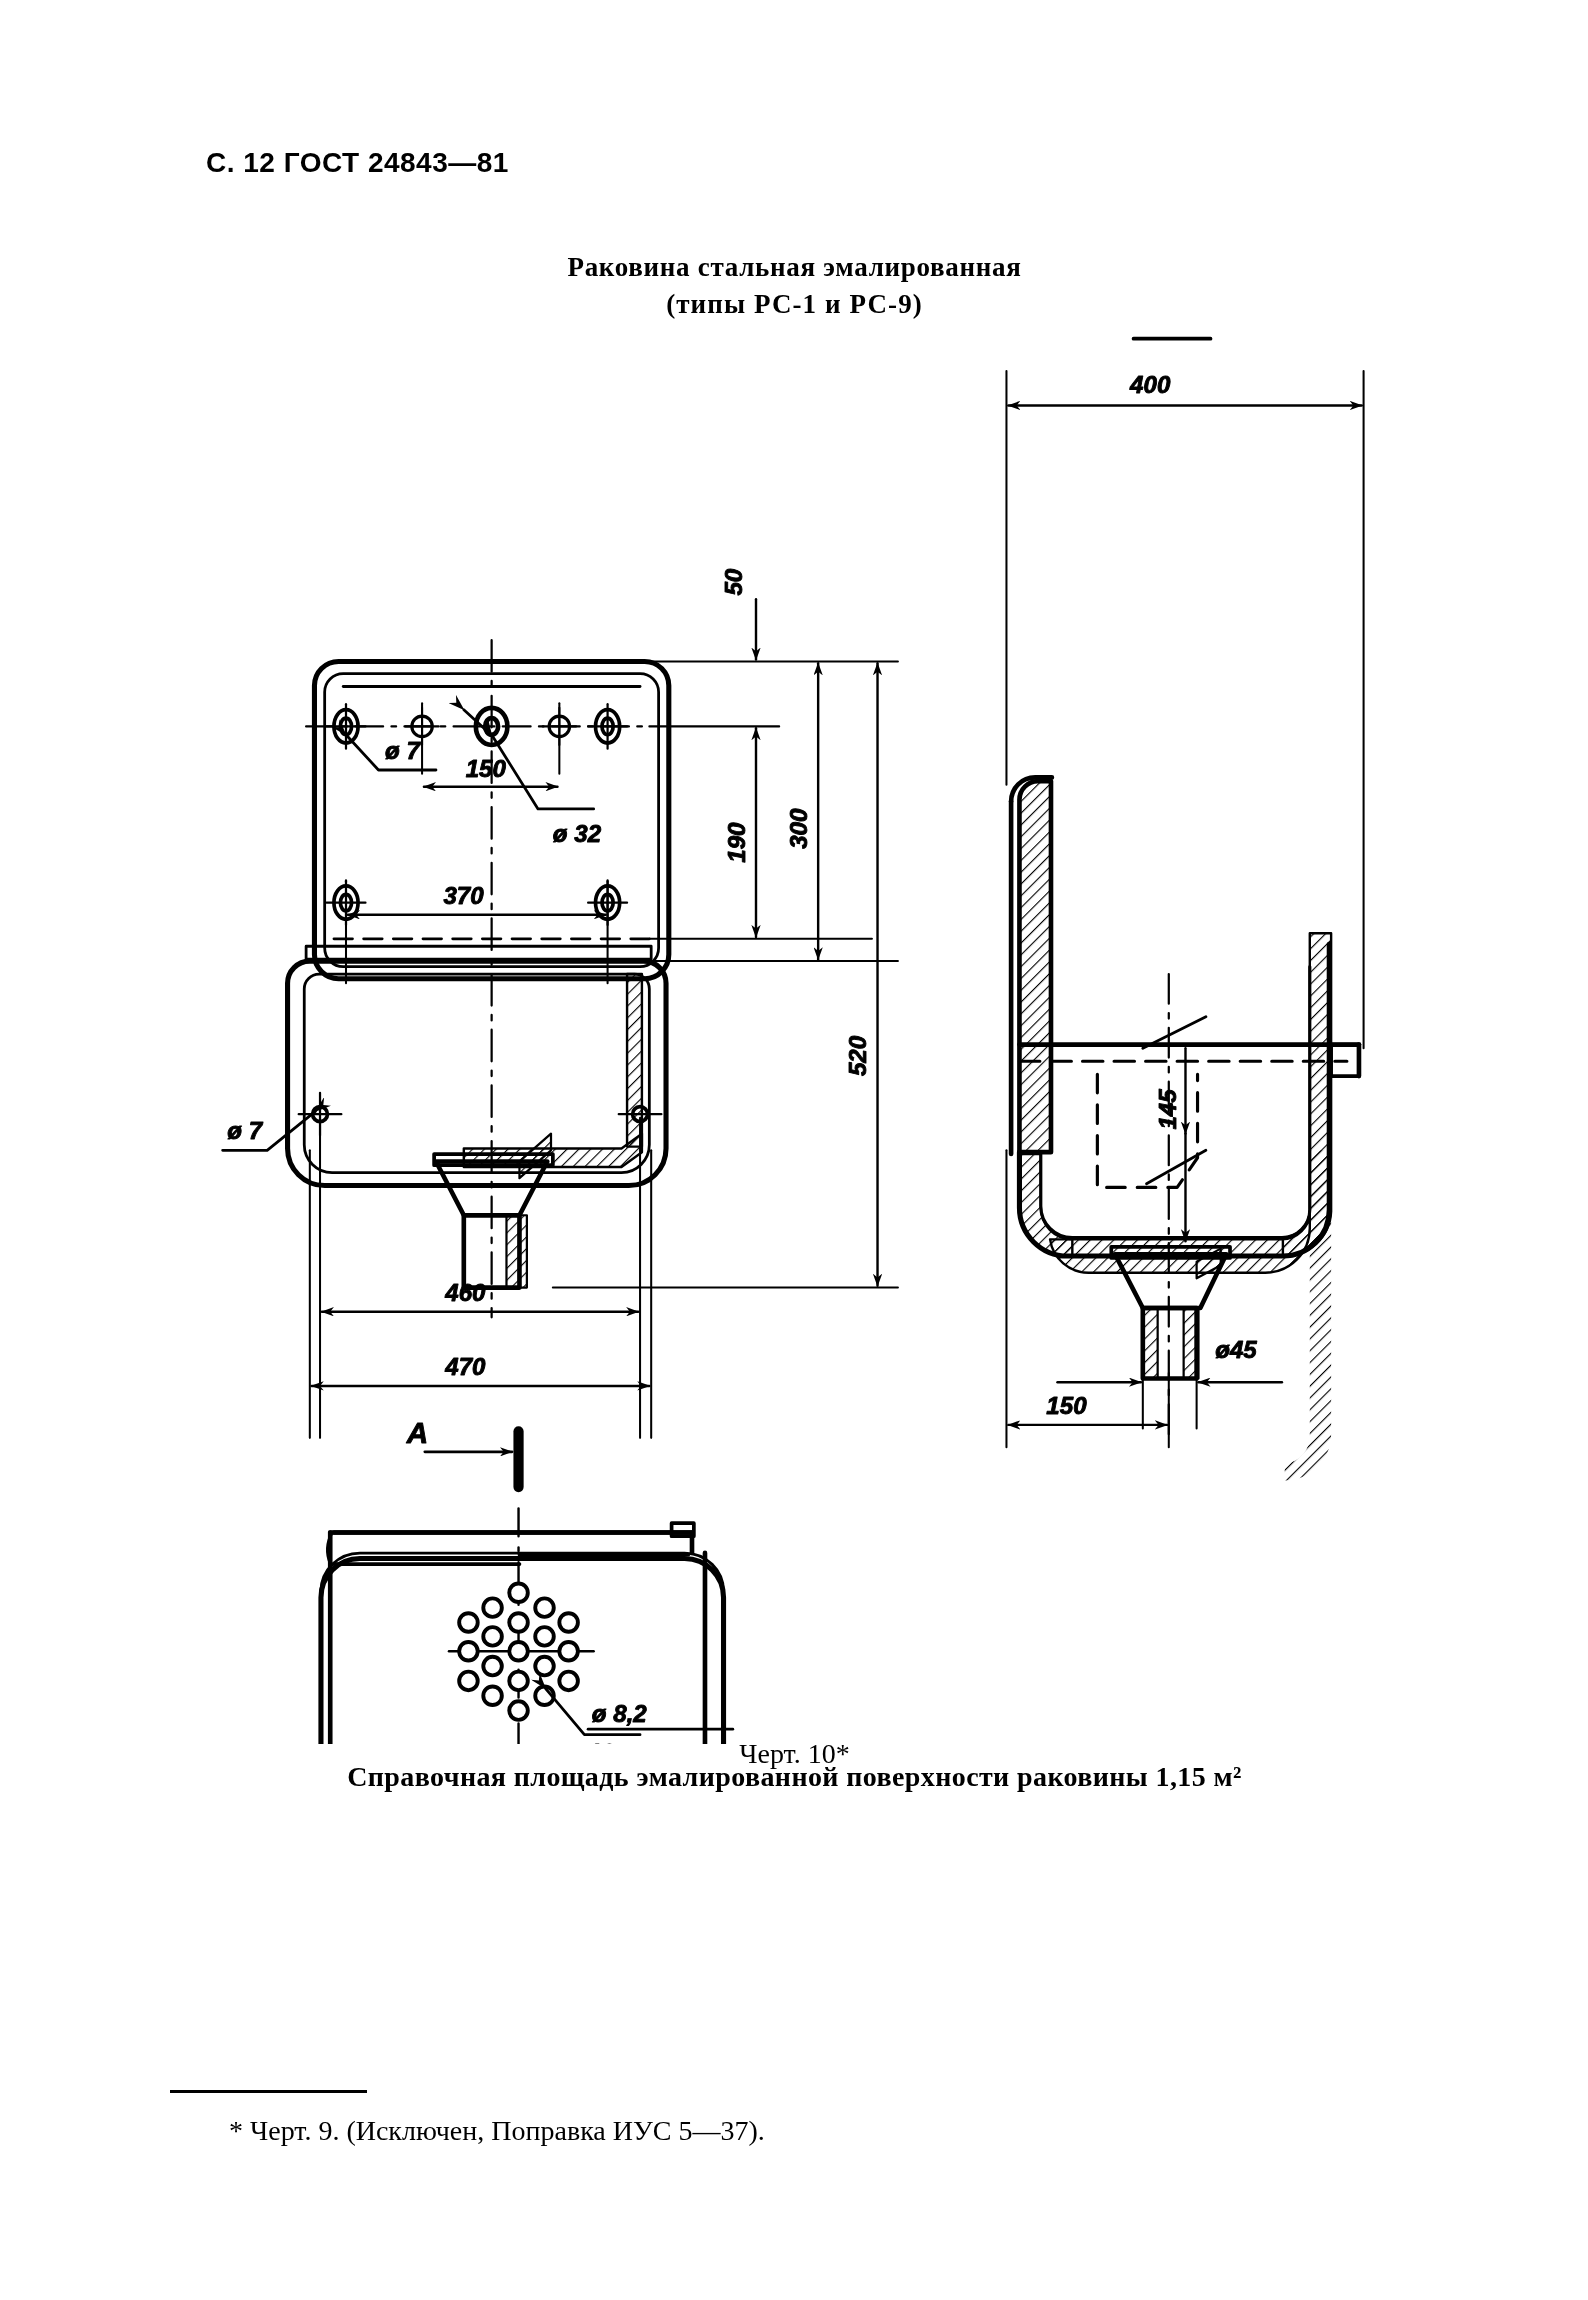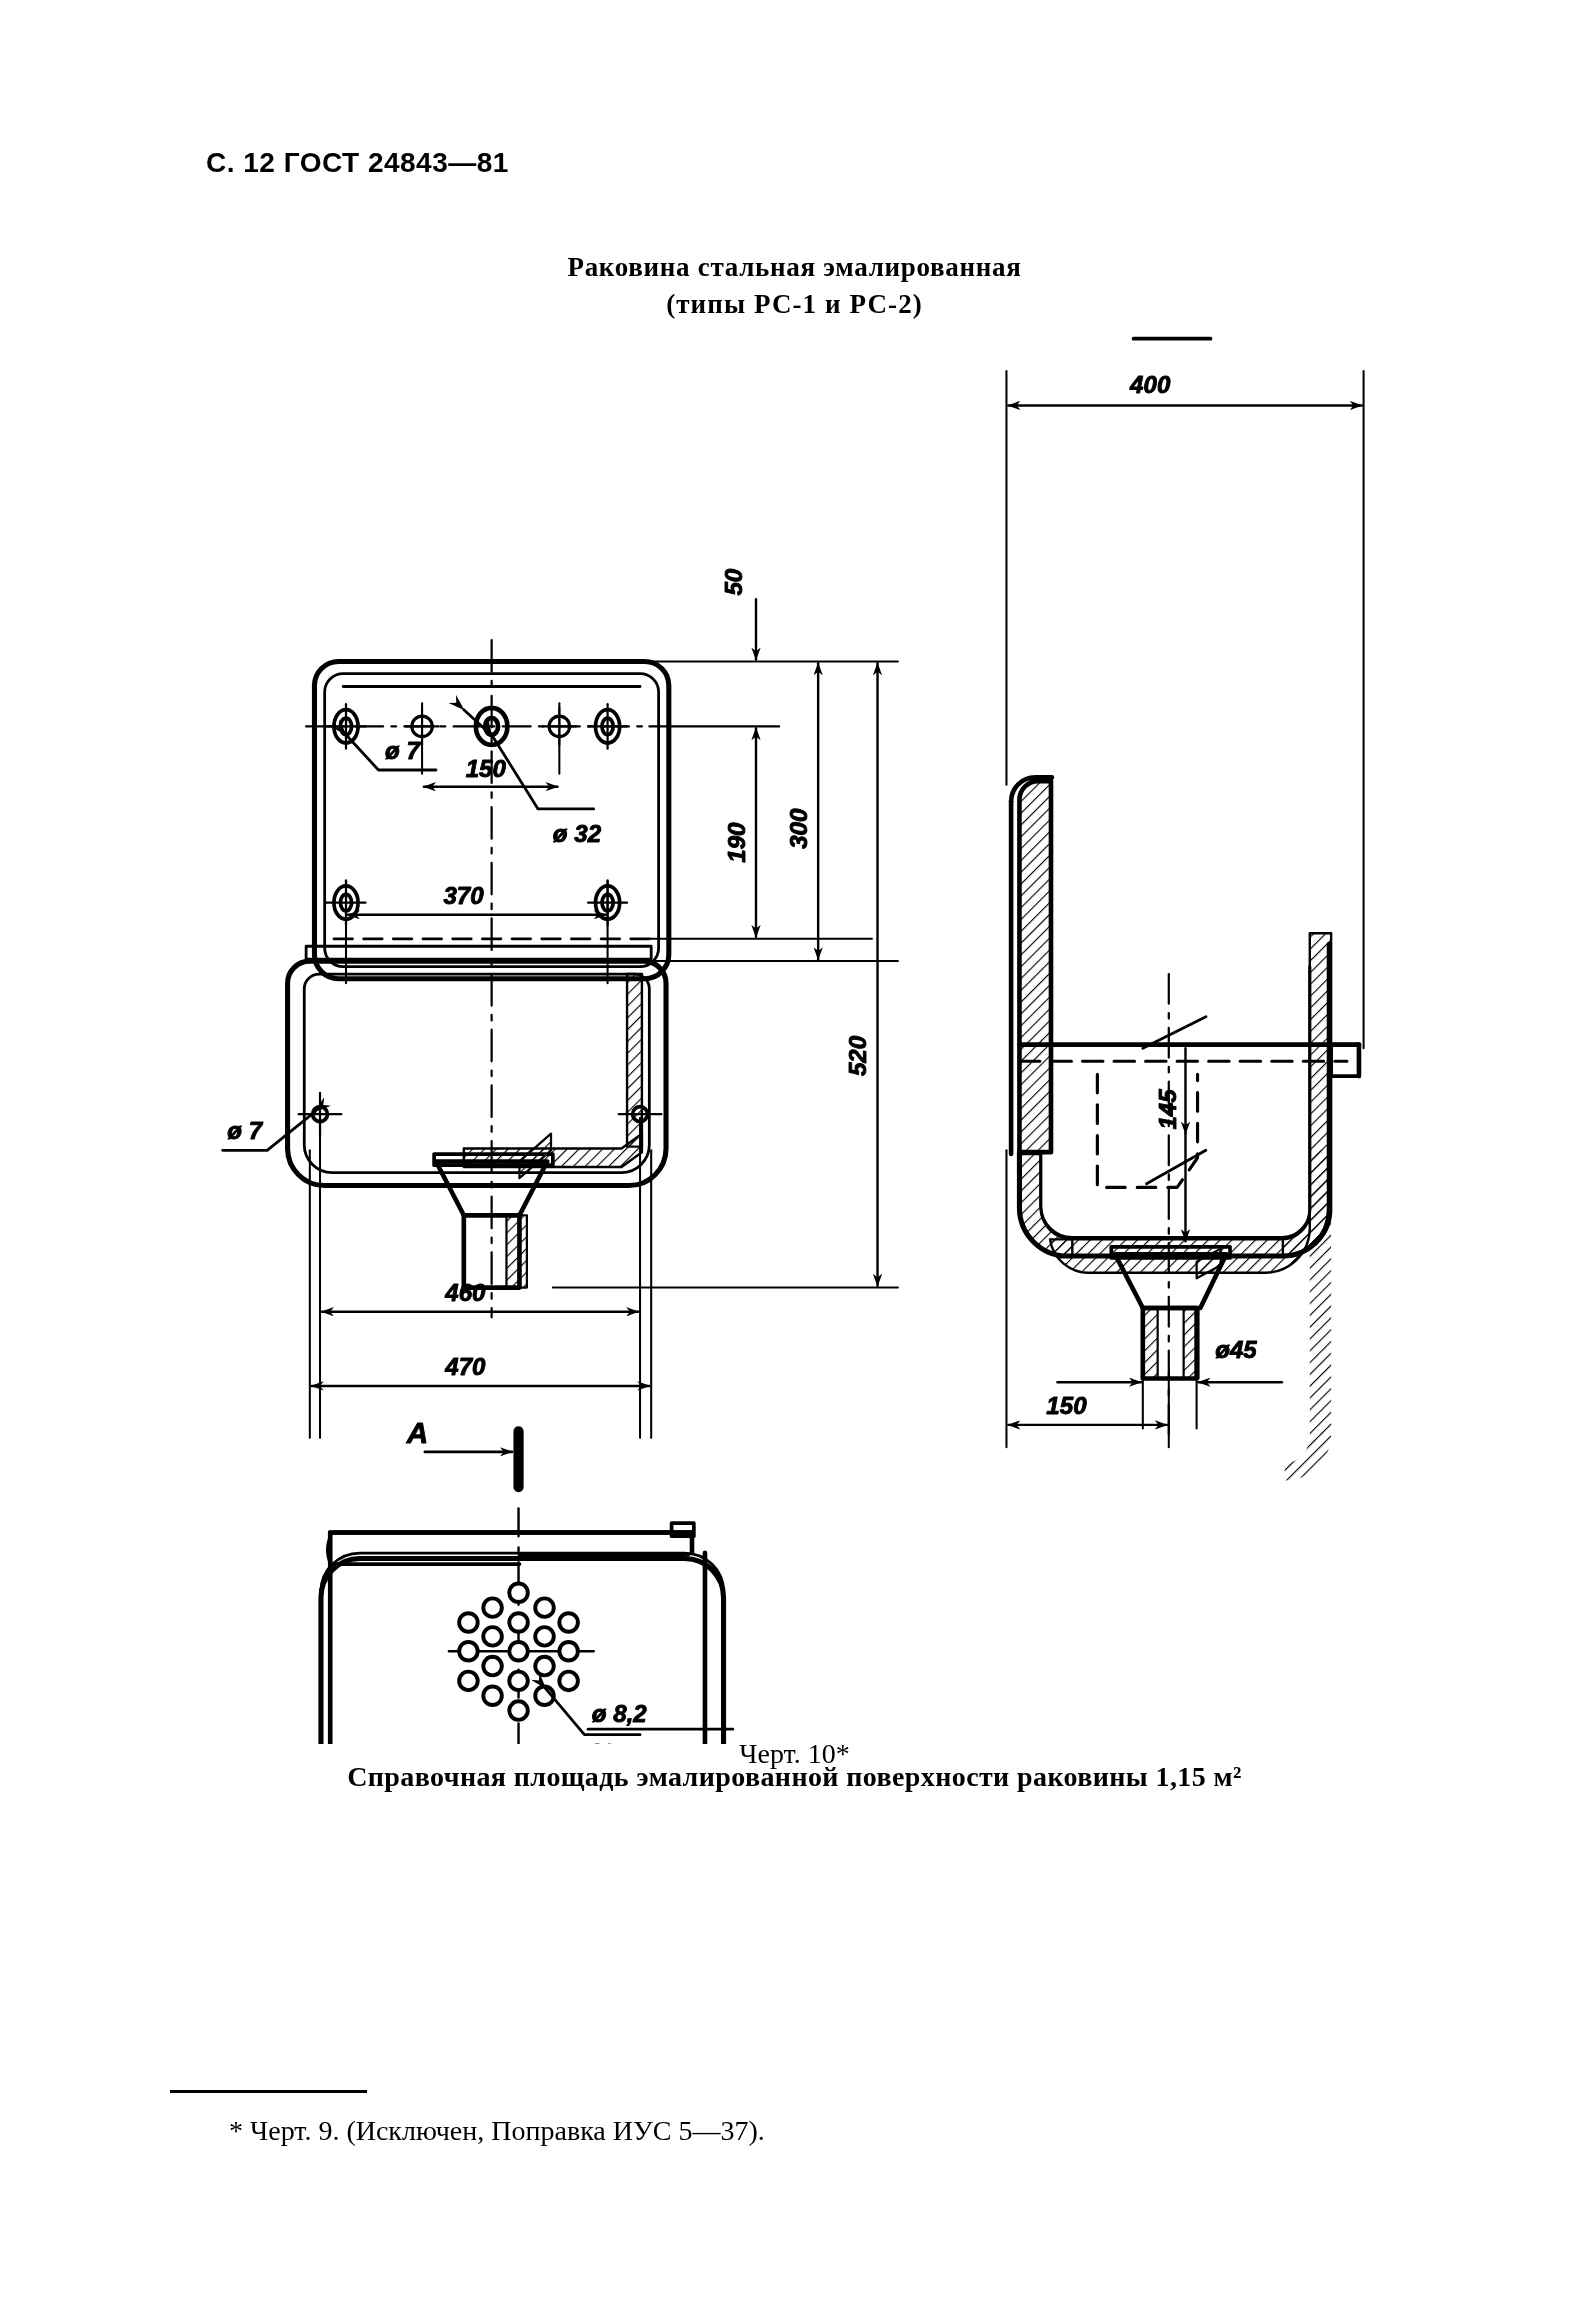--- a/index.html
+++ b/index.html
@@ -117,21 +117,21 @@
 </style>
 </head>
 <body>
 
 <div class="page">
 
   <div id="page-header">С. 12 ГОСТ 24843—81</div>
 
   <div id="figure-title">
     <div class="line1">Раковина стальная эмалированная</div>
-    <div class="line2">(типы РС-1 и РС-2)</div>
+    <div class="line2">(типы РС-1 и РС-9)</div>
   </div>
 
   <div id="drawing-area">
     <svg width="1589" height="1410" viewBox="0 0 1713 1520" xmlns="http://www.w3.org/2000/svg">
       <defs>
         <marker id="ar" markerWidth="14" markerHeight="10" refX="13" refY="5" orient="auto" markerUnits="userSpaceOnUse">
           <path d="M0,0 L14,5 L0,10 L4,5 Z" fill="#000"></path>
         </marker>
         <marker id="arS" markerWidth="14" markerHeight="10" refX="1" refY="5" orient="auto" markerUnits="userSpaceOnUse">
           <path d="M14,0 L0,5 L14,10 L10,5 Z" fill="#000"></path>

